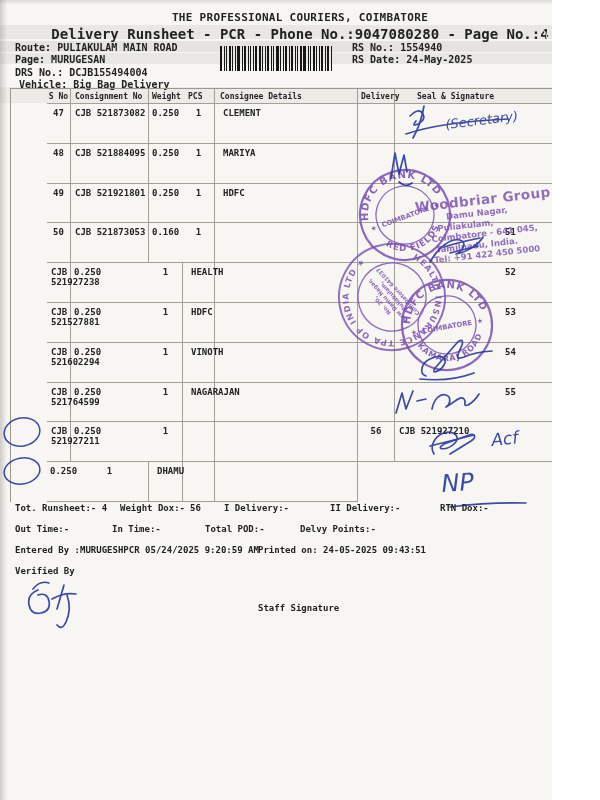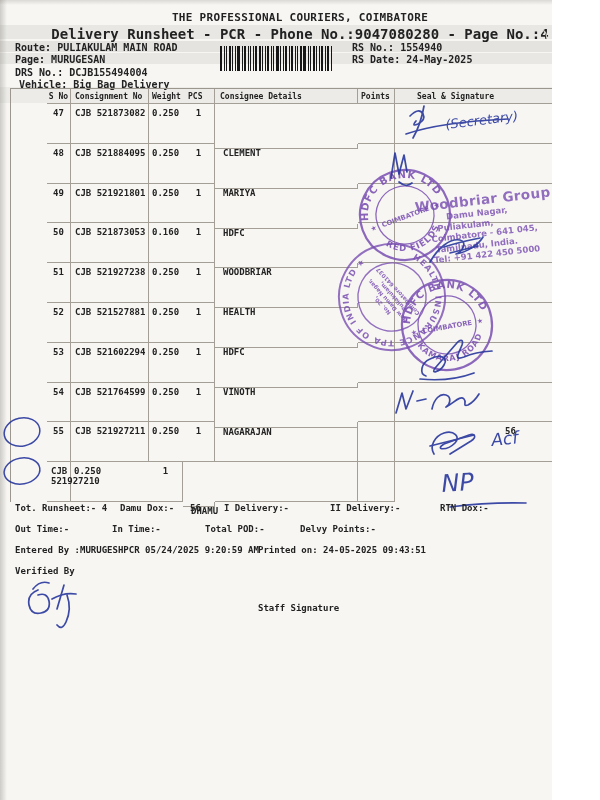--- a/index.html
+++ b/index.html
@@ -18,21 +18,21 @@
   
   .tbl{position:absolute;left:10px;top:88px;width:580px;display:grid;
        grid-template-columns:24px 78px 34px 32px 143px 37px 232px;
        grid-template-rows:15px;grid-auto-rows:39.8px;
        border-top:1px solid #9b968e;border-left:1px solid #9b968e;padding-left:36px;}
   .c{border-right:1px solid #a39e96;border-bottom:1px solid #a39e96;
      font-size:9px;font-weight:bold;padding-top:4px;box-sizing:border-box;overflow:visible;}
   .hd{font-size:8px;padding-top:3px;}
   .nr{border-right:none;}
   .ctr{text-align:center;}
-  .pl4{padding-left:4px;} .pl5{padding-left:5px;} .pl8{padding-left:8px;margin-top:40px;}
+  .pl4{padding-left:4px;} .pl5{padding-left:5px;} .pl8{padding-left:8px;}
   .pl3{padding-left:3px;} .pl22{padding-left:22px;}
   
   .stamp{position:absolute;pointer-events:none;}
   .wb{position:absolute;left:414px;top:199px;width:190px;color:#7a4fb2;opacity:.82;
       transform:rotate(-6.5deg);transform-origin:0 0;font-family:"DejaVu Sans",sans-serif;
       font-weight:bold;pointer-events:none;}
   .wb .l0{font-size:13.5px;letter-spacing:.4px;}
   .wb .ln{font-size:8.5px;line-height:10.5px;}
   .overlay{position:absolute;left:0;top:0;pointer-events:none;}
   .fnt{position:absolute;font-size:9px;font-weight:bold;white-space:pre;}
@@ -97,21 +97,21 @@
       <rect x="111" y="0" width="2" height="25" fill="#161616"></rect>
       <rect x="114" y="0" width="1" height="25" fill="#161616"></rect>
     </svg>
 
   <div class="tbl">
     <div class="c hd ctr">S No</div>
     <div class="c hd pl4">Consignment No</div>
     <div class="c hd pl3 nr">Weight</div>
     <div class="c hd pl5">PCS</div>
     <div class="c hd pl5">Consignee Details</div>
-    <div class="c hd pl3">Points</div>
+    <div class="c hd pl3">Delivery</div>
     <div class="c hd pl22">Seal &amp; Signature</div>
 
   <div class="c ctr">47</div>
       <div class="c pl4">CJB 521873082</div>
       <div class="c pl3 nr">0.250</div>
       <div class="c ctr">1</div>
       <div class="c pl8">CLEMENT</div>
       <div class="c"></div>
       <div class="c"></div>
       <div class="c ctr">48</div>
@@ -125,21 +125,20 @@
       <div class="c pl4">CJB 521921801</div>
       <div class="c pl3 nr">0.250</div>
       <div class="c ctr">1</div>
       <div class="c pl8">HDFC</div>
       <div class="c"></div>
       <div class="c"></div>
       <div class="c ctr">50</div>
       <div class="c pl4">CJB 521873053</div>
       <div class="c pl3 nr">0.160</div>
       <div class="c ctr">1</div>
-      <div class="c pl8">WOODBRIAR</div>
       <div class="c"></div>
       <div class="c"></div>
       <div class="c ctr">51</div>
       <div class="c pl4">CJB 521927238</div>
       <div class="c pl3 nr">0.250</div>
       <div class="c ctr">1</div>
       <div class="c pl8">HEALTH</div>
       <div class="c"></div>
       <div class="c"></div>
       <div class="c ctr">52</div>
@@ -297,21 +296,21 @@
     </g>
 
     <g fill="none" stroke="#c9c6c1" stroke-width="1.2">
       <path d="M543,30 q5,4 3,9"></path>
       <path d="M553,58 q6,3 4,8"></path>
       <path d="M590,45 l6,-2"></path>
     </g>
   </svg>
 
   <div class="fnt" style="left:15px;top:503px;">Tot. Runsheet:- 4</div>
-  <div class="fnt" style="left:120px;top:503px;">Damu Dox:-</div>
+  <div class="fnt" style="left:120px;top:503px;">Weight Dox:-</div>
   <div class="fnt" style="left:190px;top:503px;">56</div>
   <div class="fnt" style="left:224px;top:503px;">I Delivery:-</div>
   <div class="fnt" style="left:330px;top:503px;text-align:right;">II Delivery:-</div>
   <div class="fnt" style="left:440px;top:503px;">RTN Dox:-</div>
   <div class="fnt" style="left:15px;top:524px;">Out Time:-</div>
   <div class="fnt" style="left:112px;top:524px;">In Time:-</div>
   <div class="fnt" style="left:205px;top:524px;">Total POD:-</div>
   <div class="fnt" style="left:300px;top:524px;">Delvy Points:-</div>
   <div class="fnt" style="left:15px;top:545px;">Entered By :MURUGESHPCR 05/24/2025 9:20:59 AM</div>
   <div class="fnt" style="left:258px;top:545px;">Printed on: 24-05-2025 09:43:51</div>

